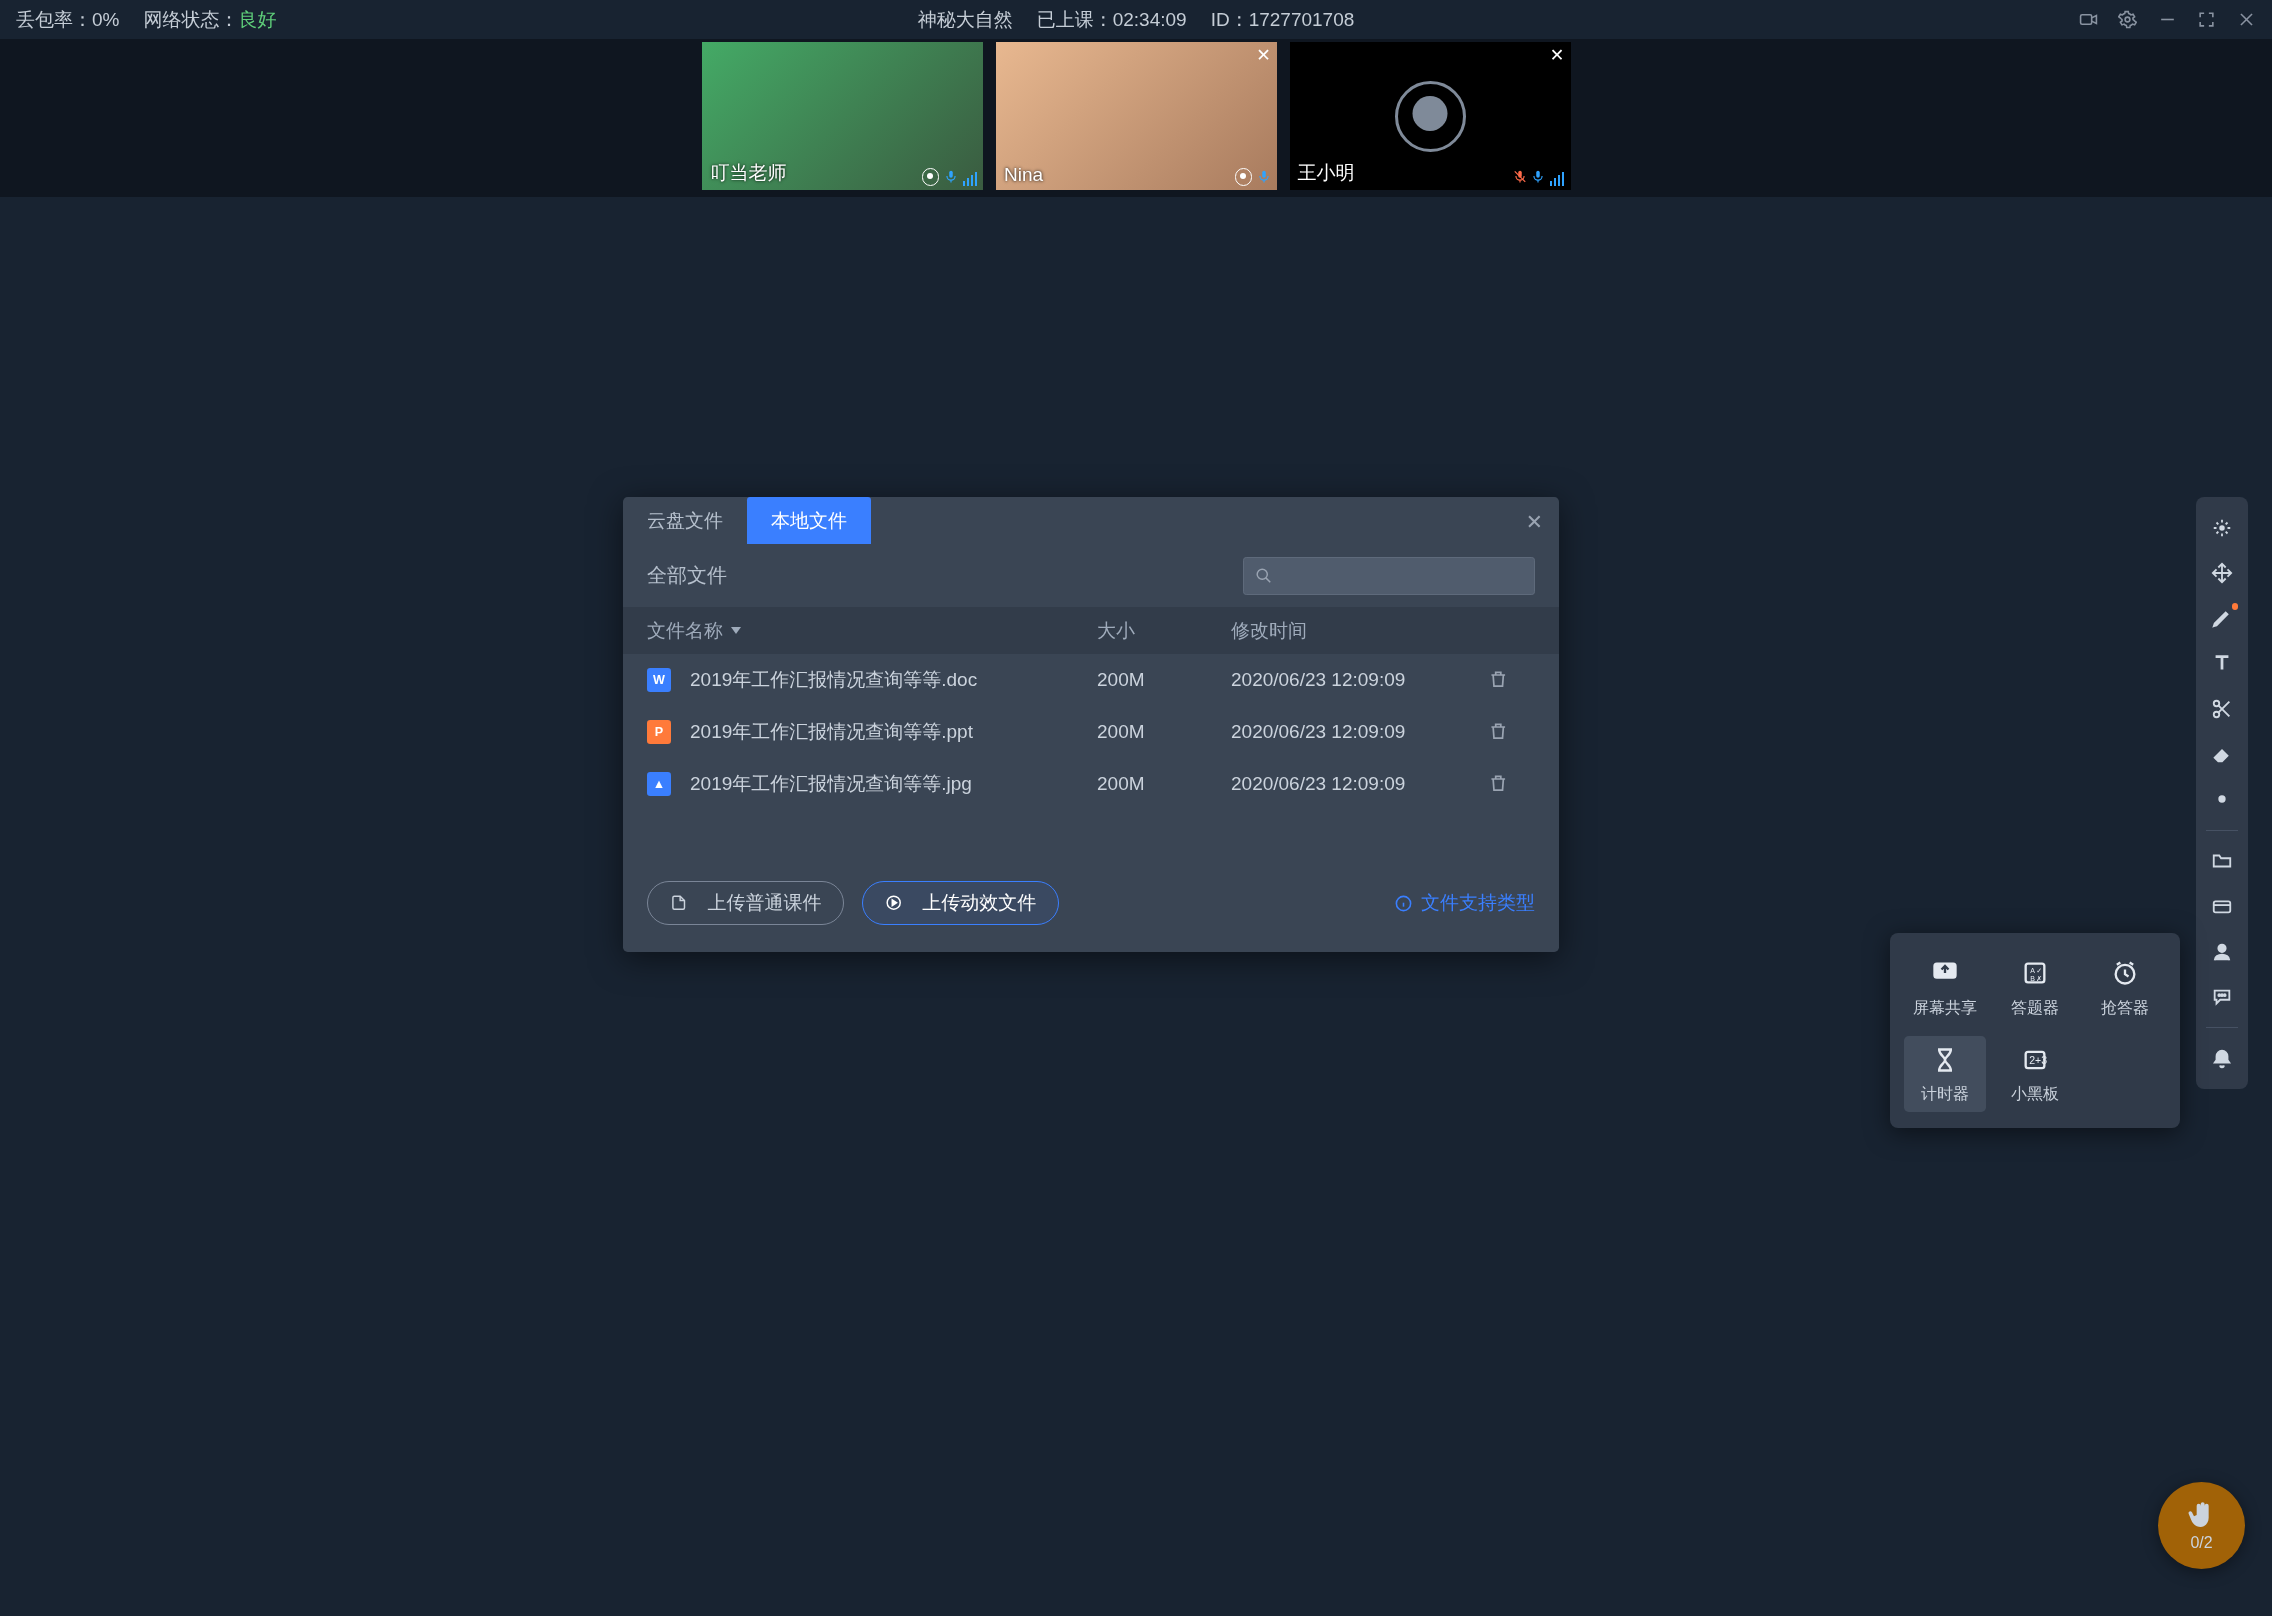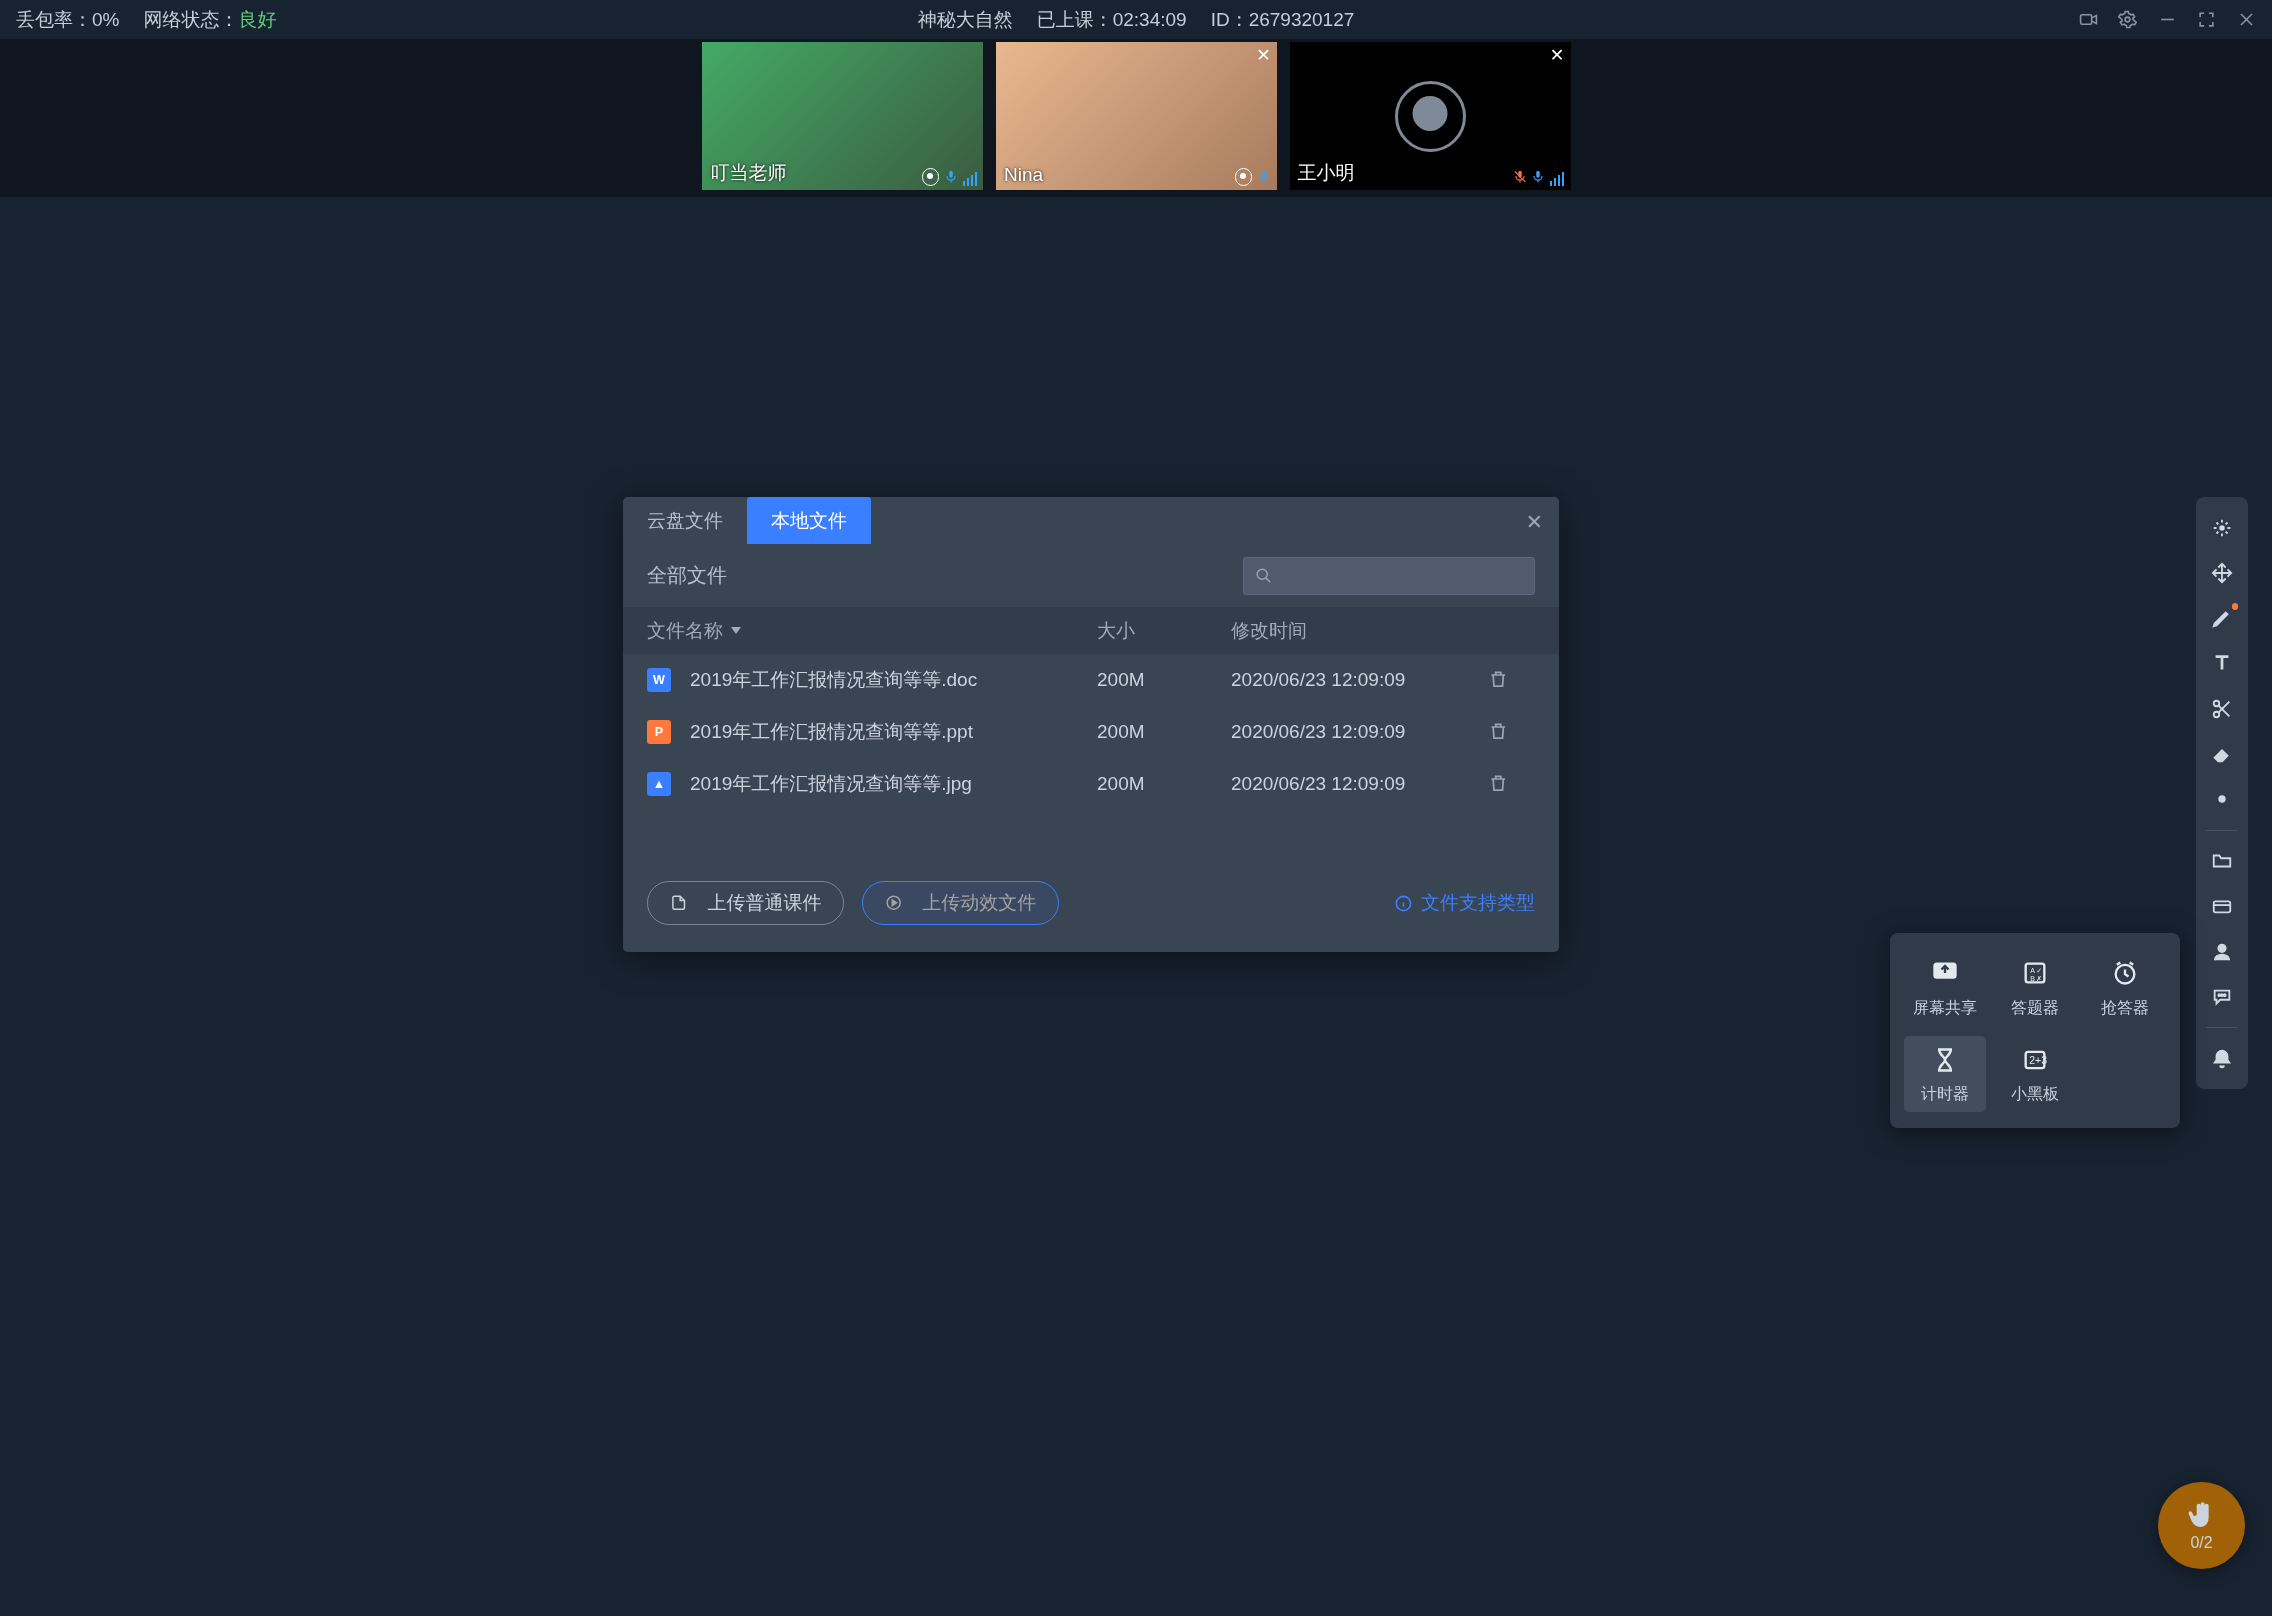--- a/index.html
+++ b/index.html
@@ -55,21 +55,21 @@
 .file-ico{width:24px;height:24px;border-radius:3.2px;display:flex;align-items:center;justify-content:center;font-size:12.6px;color:#fff;margin-right:11px;font-weight:600;}
 .ico-doc{background:#3a7fff;}
 .ico-ppt{background:#ff7a3a;}
 .ico-jpg{background:#3a7fff;}
 .trash{width:20.5px;height:20.5px;cursor:pointer;}
 .trash svg{width:100%;height:100%;stroke:#9aa4b2;fill:none;stroke-width:2;}
 .dlg-body{min-height:205px;}
 .dlg-foot{display:flex;align-items:center;padding:22px 24px 27px;gap:17.4px;}
 .btn{height:44px;padding:0 22px;border-radius:22px;display:flex;align-items:center;gap:20px;font-size:19px;cursor:pointer;}
 .btn-outline{border:1.2px solid #7a8597;color:#cbd3dd;}
-.btn-primary{border:1.2px solid #3a7fff;color:#a3a3a3;background:rgba(58,127,255,.08);}
+.btn-primary{border:1.2px solid #3a7fff;color:#ffffff;background:rgba(58,127,255,.08);}
 .btn svg{width:17.4px;height:17.4px;stroke:currentColor;fill:none;stroke-width:2;}
 .link{margin-left:auto;color:#3a7fff;display:flex;align-items:center;gap:8px;font-size:19px;cursor:pointer;}
 .link svg{width:19px;height:19px;stroke:#3a7fff;fill:none;stroke-width:2;}
 
 
 .rtb{position:absolute;right:24px;top:497px;width:52px;background:#303a49;border-radius:8px;display:flex;flex-direction:column;align-items:center;padding:11px 0;gap:6.3px;}
 .rtb-item{width:39px;height:39px;display:flex;align-items:center;justify-content:center;cursor:pointer;position:relative;border-radius:4.7px;}
 .rtb-item svg{width:22px;height:22px;stroke:#d0d8e2;fill:none;stroke-width:2;}
 .rtb-divider{width:32px;height:0.8px;background:#465163;margin:4.7px 0;}
 .dot-badge{position:absolute;top:4.7px;right:3.2px;width:6.3px;height:6.3px;background:#ff7a3a;border-radius:50%;}
@@ -91,21 +91,21 @@
 <body>
 
 <div class="topbar">
   <div class="topbar-left">
     <span><span>丢包率：</span><span>0%</span></span>
     <span><span>网络状态：</span><span style="color:#5fcf7a">良好</span></span>
   </div>
   <div class="topbar-center">
     <span>神秘大自然</span>
     <span><span>已上课：</span><span>02:34:09</span></span>
-    <span><span>ID：</span><span>2679320127</span></span>
+    <span><span>ID：</span><span>1727701708</span></span>
   </div>
   <div class="topbar-right">
     <div class="win-icon">
         <svg viewBox="0 0 24 24">
           <rect x="2" y="6" width="14" height="12" rx="2"></rect>
           <path d="M16 10l6-3v10l-6-3"></path>
         </svg>
       </div>
     <div class="win-icon">
         <svg viewBox="0 0 24 24">

